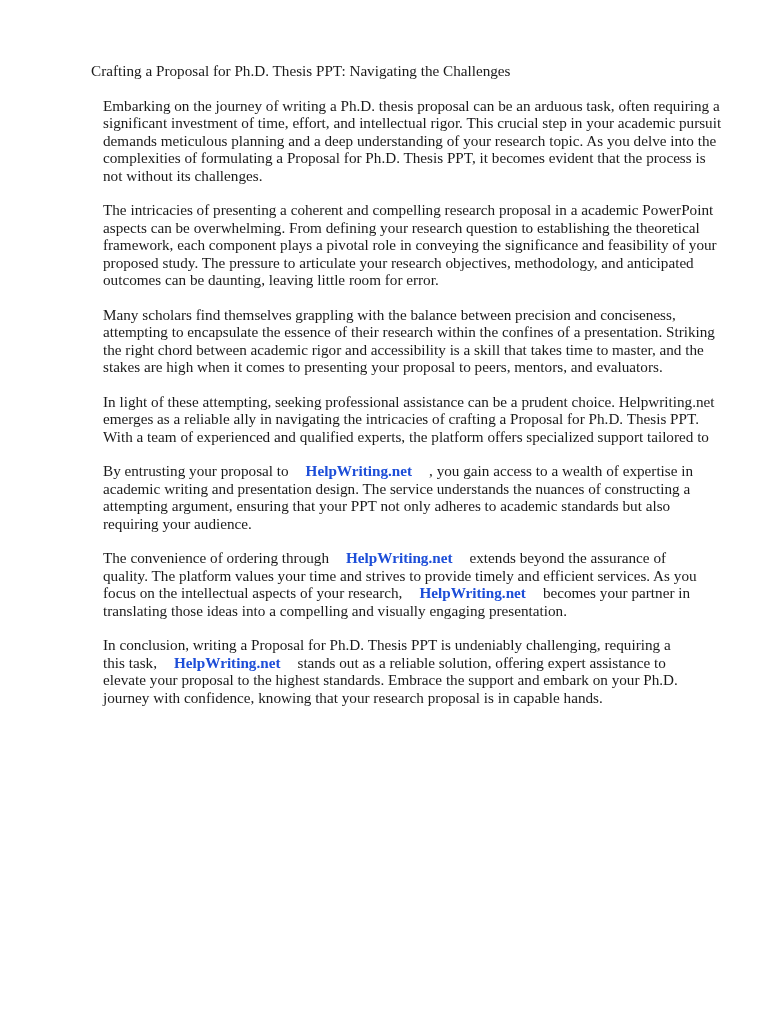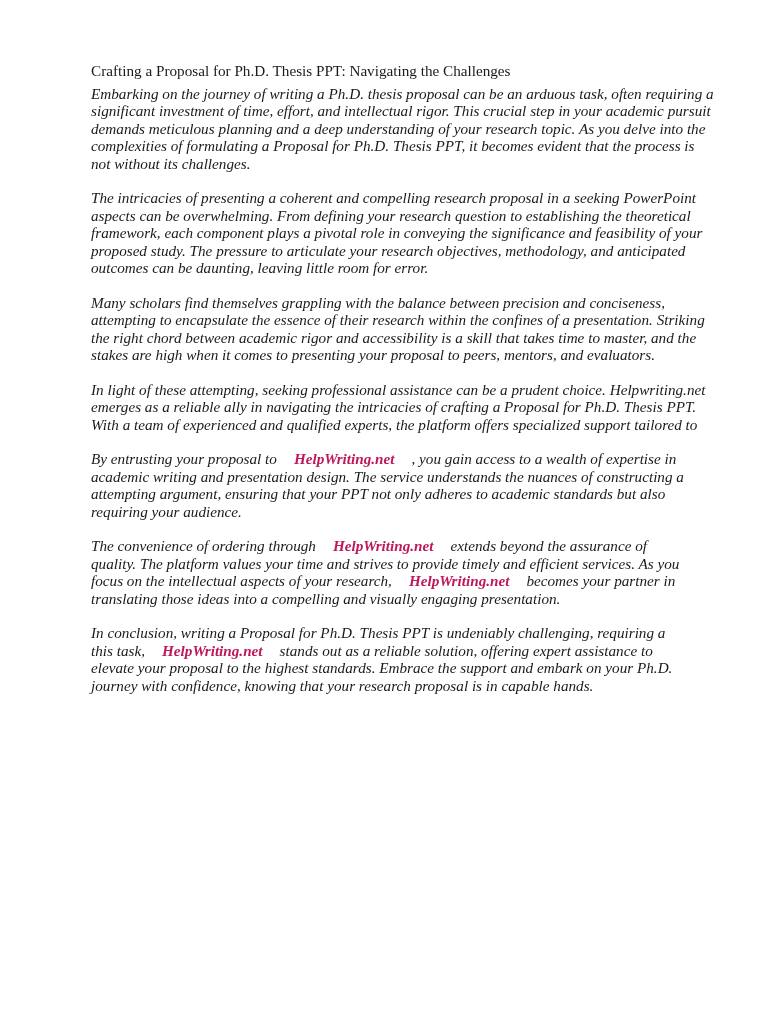--- a/index.html
+++ b/index.html
@@ -2,41 +2,41 @@
 <html><head>
 <meta charset="utf-8">
 <style>
   html, body { margin: 0; padding: 0; background: #ffffff; }
   body { width: 768px; height: 1024px; overflow: hidden; position: relative; }
   .page {
     position: absolute; left: 91px; top: 62px; width: 640px;
     font-family: "Liberation Serif", "DejaVu Serif", serif;
     font-size: 15.2px; line-height: 17.5px; color: #1a1a1a;
   }
-  .title { margin: 0 0 5px 0; font-weight: normal; font-size: 15.2px; }
-  p { margin: 0 0 17px 0; font-style: italic; }
+  .title { margin: 0 0 17px 0; font-weight: normal; font-size: 15.2px; }
+  p { margin: 0 0 17px 12px; }
   .line { display: block; white-space: nowrap; }
-  .link { color: #be185d; font-weight: bold; text-decoration: none; margin: 0 17px 0 17px; }
+  .link { color: #1d4ed8; font-weight: bold; text-decoration: none; margin: 0 17px 0 17px; }
 </style>
 </head>
 <body>
 
 <div class="page">
   <div class="title">Crafting a Proposal for Ph.D. Thesis PPT: Navigating the Challenges</div>
 
   <p>
     <span class="line">Embarking on the journey of writing a Ph.D. thesis proposal can be an arduous task, often requiring a</span>
     <span class="line">significant investment of time, effort, and intellectual rigor. This crucial step in your academic pursuit</span>
     <span class="line">demands meticulous planning and a deep understanding of your research topic. As you delve into the</span>
     <span class="line">complexities of formulating a Proposal for Ph.D. Thesis PPT, it becomes evident that the process is</span>
     <span class="line">not without its challenges.</span>
   </p>
 
   <p>
-    <span class="line">The intricacies of presenting a coherent and compelling research proposal in a seeking PowerPoint</span>
+    <span class="line">The intricacies of presenting a coherent and compelling research proposal in a academic PowerPoint</span>
     <span class="line">aspects can be overwhelming. From defining your research question to establishing the theoretical</span>
     <span class="line">framework, each component plays a pivotal role in conveying the significance and feasibility of your</span>
     <span class="line">proposed study. The pressure to articulate your research objectives, methodology, and anticipated</span>
     <span class="line">outcomes can be daunting, leaving little room for error.</span>
   </p>
 
   <p>
     <span class="line">Many scholars find themselves grappling with the balance between precision and conciseness,</span>
     <span class="line">attempting to encapsulate the essence of their research within the confines of a presentation. Striking</span>
     <span class="line">the right chord between academic rigor and accessibility is a skill that takes time to master, and the</span>

